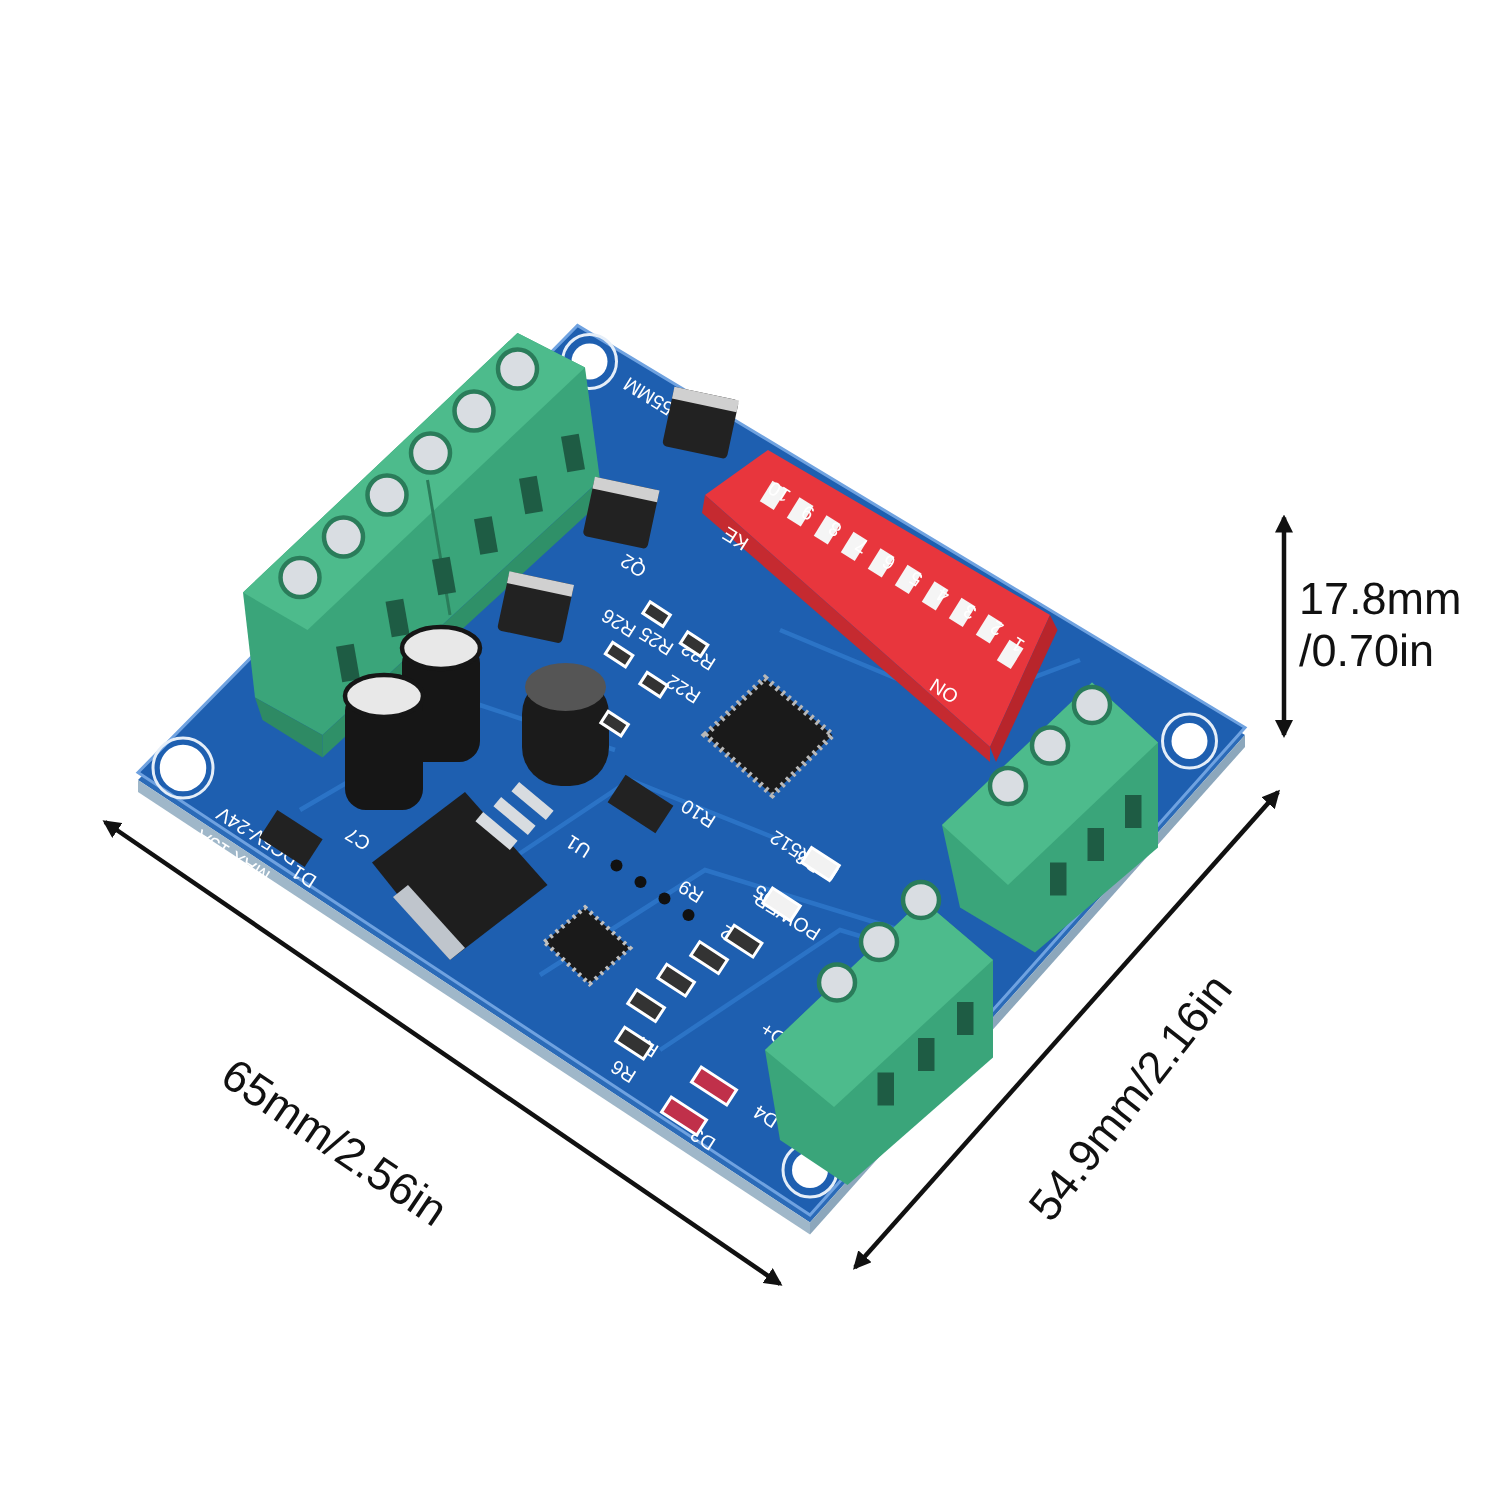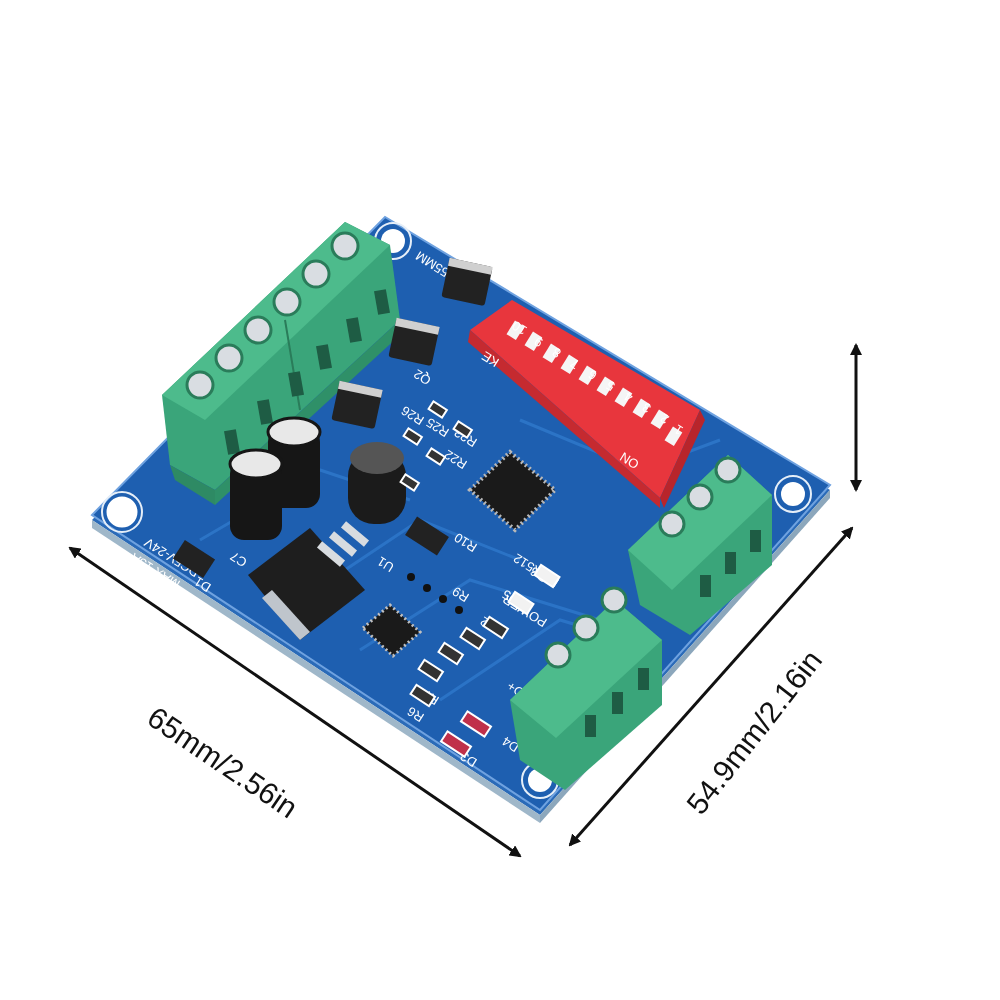--- a/index.html
+++ b/index.html
@@ -248,15 +248,19 @@
       </g>
     </g>
 
     <g stroke="#111" stroke-width="3" fill="none">
       <line x1="856" y1="345" x2="856" y2="490" marker-start="url(#arrowStart)" marker-end="url(#arrow)"></line>
       <line x1="70" y1="548" x2="520" y2="856" marker-start="url(#arrowStart)" marker-end="url(#arrow)"></line>
       <line x1="570" y1="845" x2="852" y2="528" marker-start="url(#arrowStart)" marker-end="url(#arrow)"></line>
     </g>
   </svg>
 
+  <div class="dim-label dim-height">
+    <div>17.8mm</div>
+    <div>/0.70in</div>
+  </div>
   <div class="dim-label dim-width">65mm/2.56in</div>
   <div class="dim-label dim-depth">54.9mm/2.16in</div>
 </div>
 
 </body></html>

